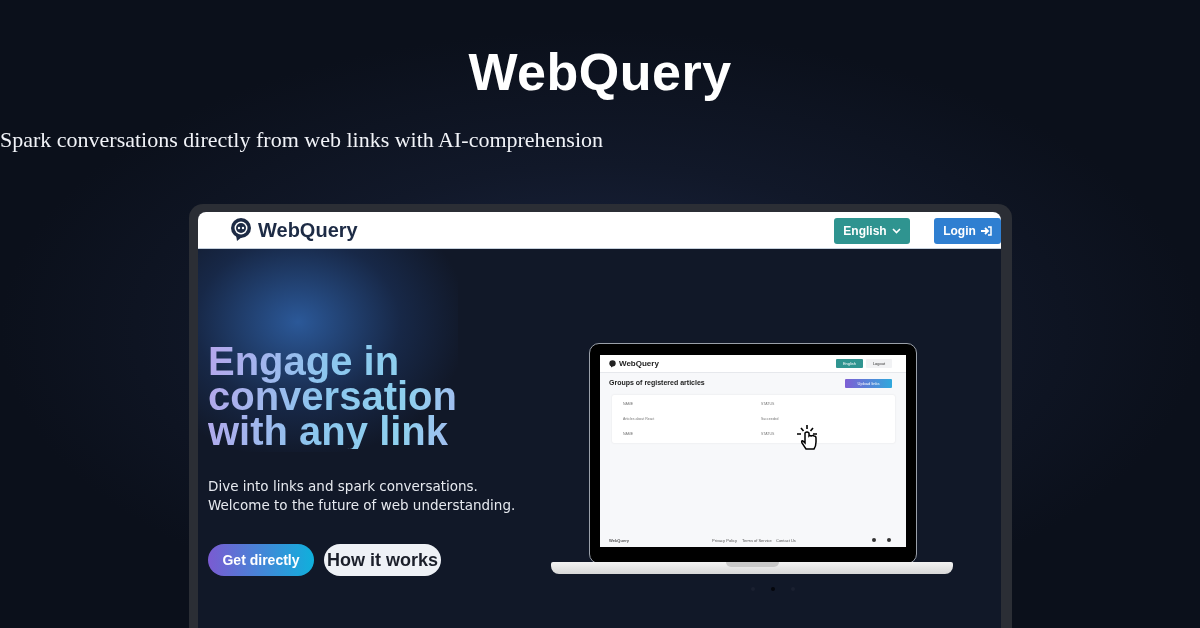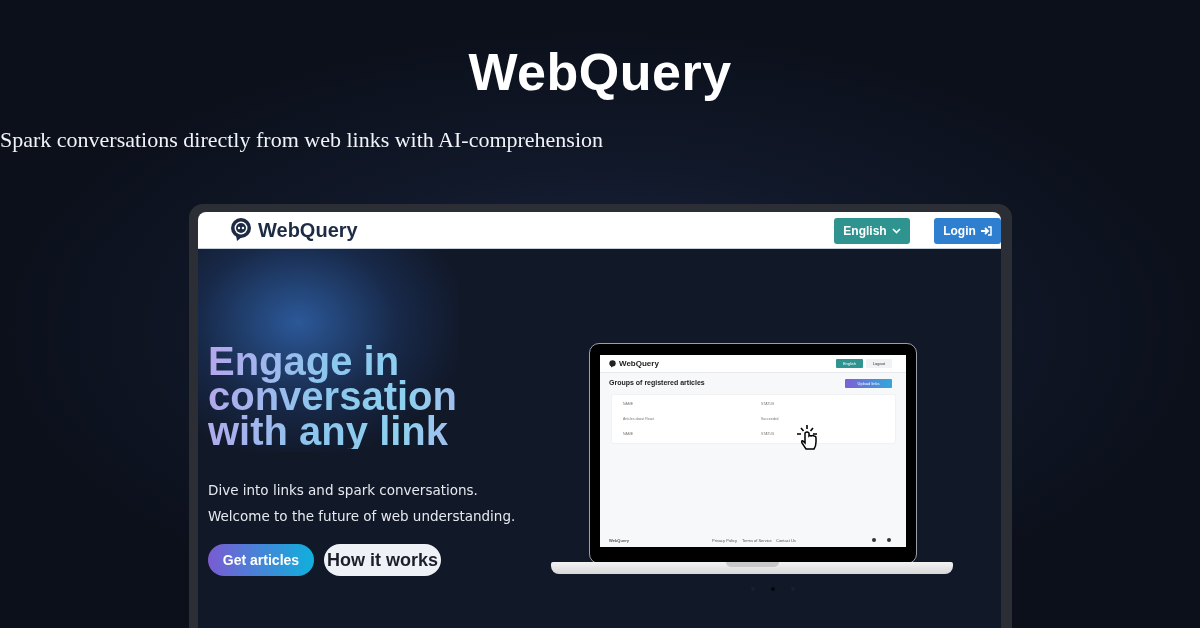--- a/index.html
+++ b/index.html
@@ -49,21 +49,21 @@
     display: flex; align-items: center; justify-content: center; gap: 5px; margin-left: 20px;
   }
   .headline {
     position: absolute; left: 10px; top: 132px; width: 330px;
     font-size: 40px; font-weight: 700; line-height: 35px;
     background: linear-gradient(100deg, #b6a6ec 0%, #8cc6ee 35%, #8ed0ee 60%, #c29df0 100%);
     -webkit-background-clip: text; background-clip: text; color: transparent;
   }
   .desc {
     position: absolute; left: 10px; top: 265px; width: 330px;
-    font-family: "DejaVu Sans", sans-serif; font-size: 13.5px; line-height: 26px; color: #e6e9ef;
+    font-family: "DejaVu Sans", sans-serif; font-size: 13.5px; line-height: 19px; color: #e6e9ef;
   }
   .btn-start {
     position: absolute; left: 10px; top: 332px; width: 106px; height: 32px;
     border-radius: 16px; background: linear-gradient(90deg, #7a5bd2 0%, #0fb0dc 100%);
     color: #fff; font-size: 14px; font-weight: 700; display: flex; align-items: center; justify-content: center;
   }
   .btn-how {
     position: absolute; left: 126px; top: 332px; width: 117px; height: 32px;
     border-radius: 16px; background: #eef1f6; color: #1b1f2a;
     font-size: 18px; font-weight: 700; display: flex; align-items: center; justify-content: center;
@@ -131,21 +131,21 @@
         <path d="M0 5 H6" stroke="#fff" stroke-width="1.8"></path>
         <path d="M4 2 L7 5 L4 8" stroke="#fff" stroke-width="1.8" fill="none"></path>
         <path d="M7 1 H10 V9 H7" stroke="#fff" stroke-width="1.5" fill="none"></path>
       </svg>
     </div>
   </div>
 
   <div class="headline">Engage in conversation with any link</div>
   <div class="desc">Dive into links and spark conversations. Welcome to the future of web understanding.</div>
 
-  <div class="btn-start">Get articles</div>
+  <div class="btn-start">Get directly</div>
   <div class="btn-how">How it works</div>
 
   <div class="lap-lid"></div>
   <div class="lap-screen">
     <div class="m-nav">
       <div class="m-brand">
         <svg width="7" height="8" viewBox="0 0 22 24">
             <circle cx="11" cy="10" r="10" fill="#222"></circle>
             <path d="M6 17 L7 23 L12 19 Z" fill="#222"></path>
           </svg>

